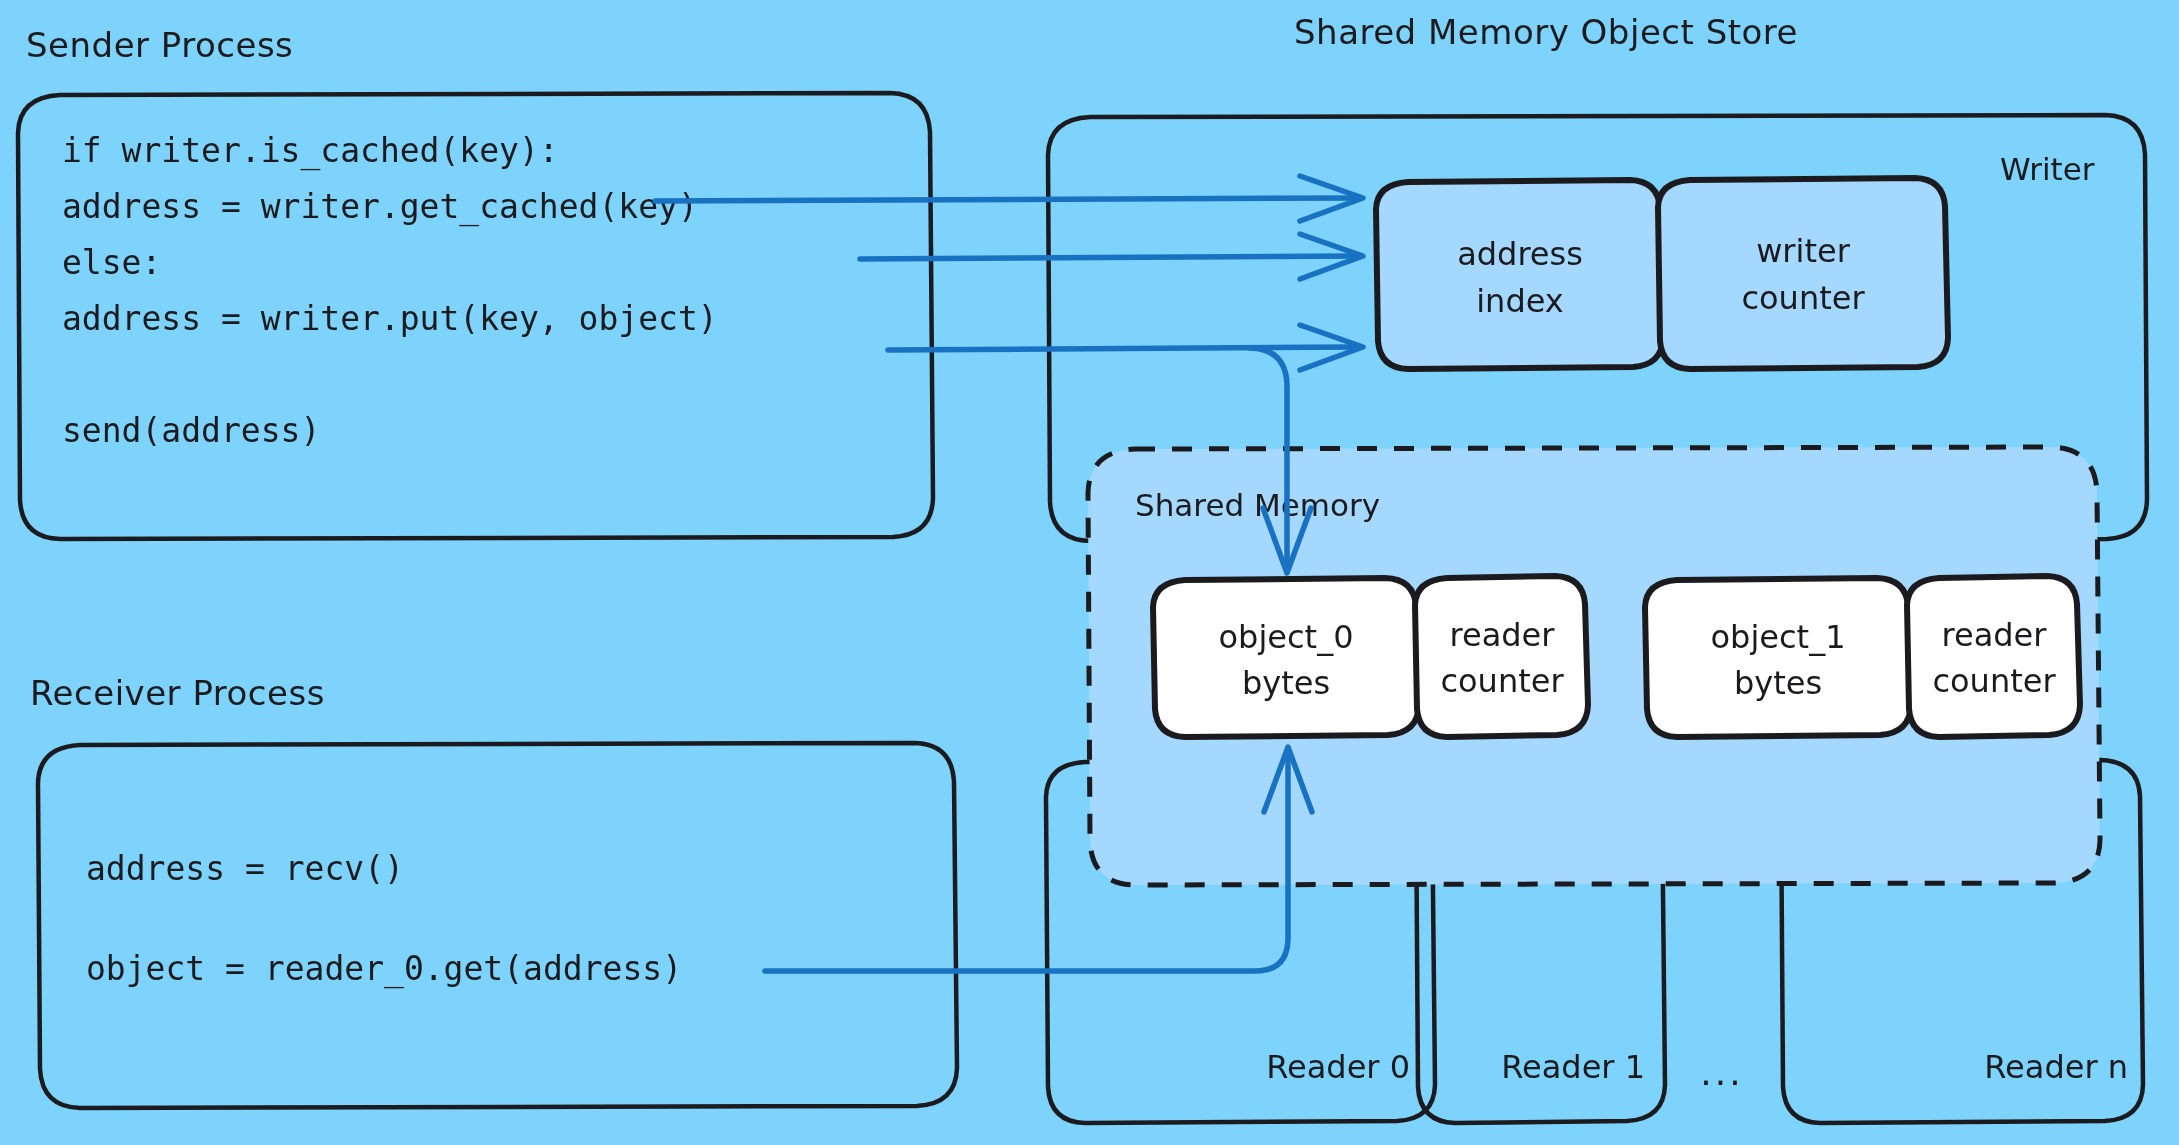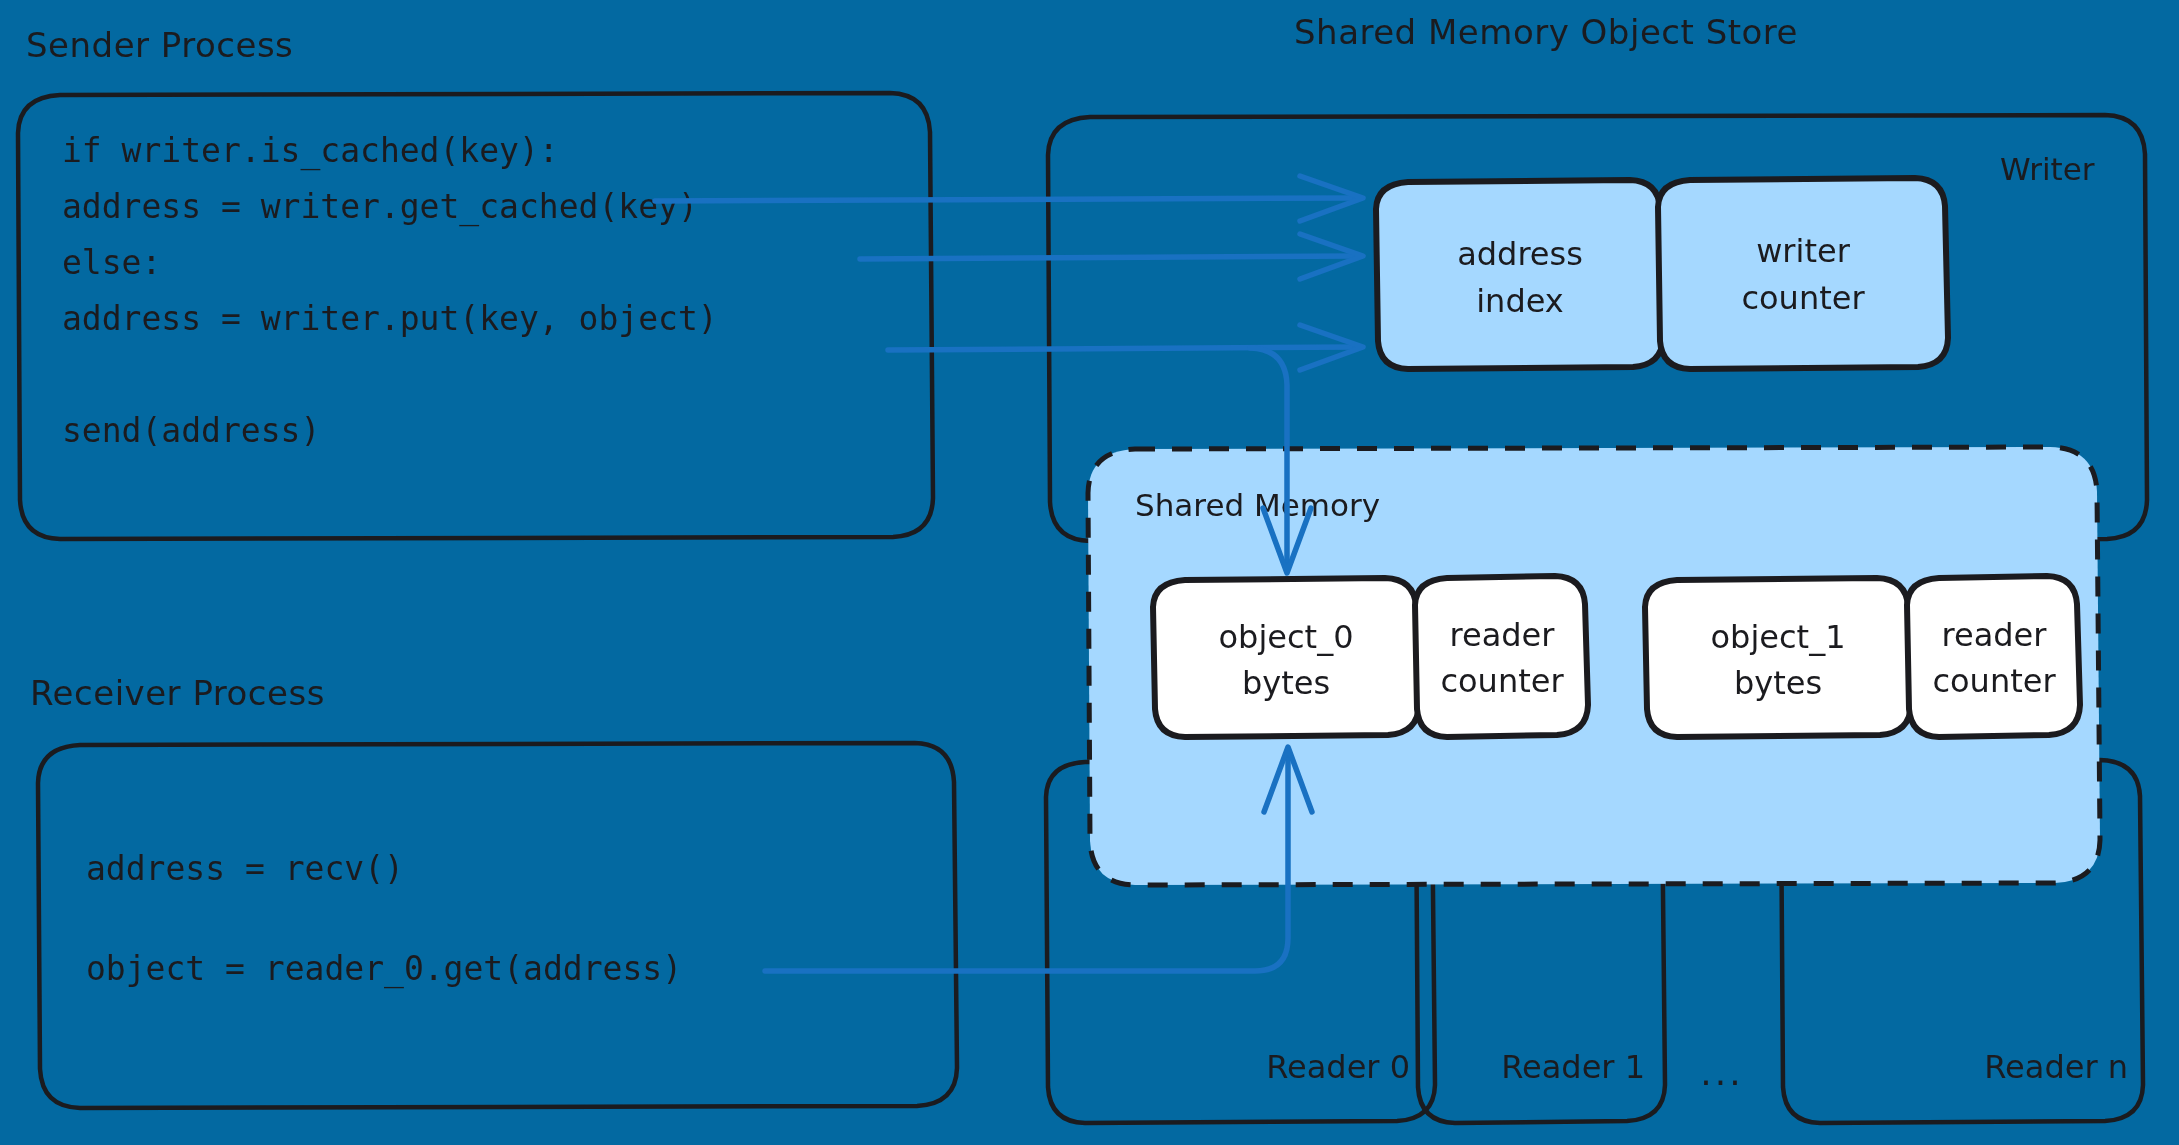--- a/index.html
+++ b/index.html
@@ -4,21 +4,21 @@
 <style>
   html, body {
     margin: 0;
     padding: 0;
     background: #ffffff;
   }
   #stage {
     position: relative;
     width: 2179px;
     height: 1145px;
-    background: #0369a1;
+    background: #7dd3fc;
     overflow: hidden;
     font-family: "DejaVu Sans", sans-serif;
   }
   #canvas {
     position: absolute;
     left: 0;
     top: 0;
     width: 2179px;
     height: 1145px;
   }

